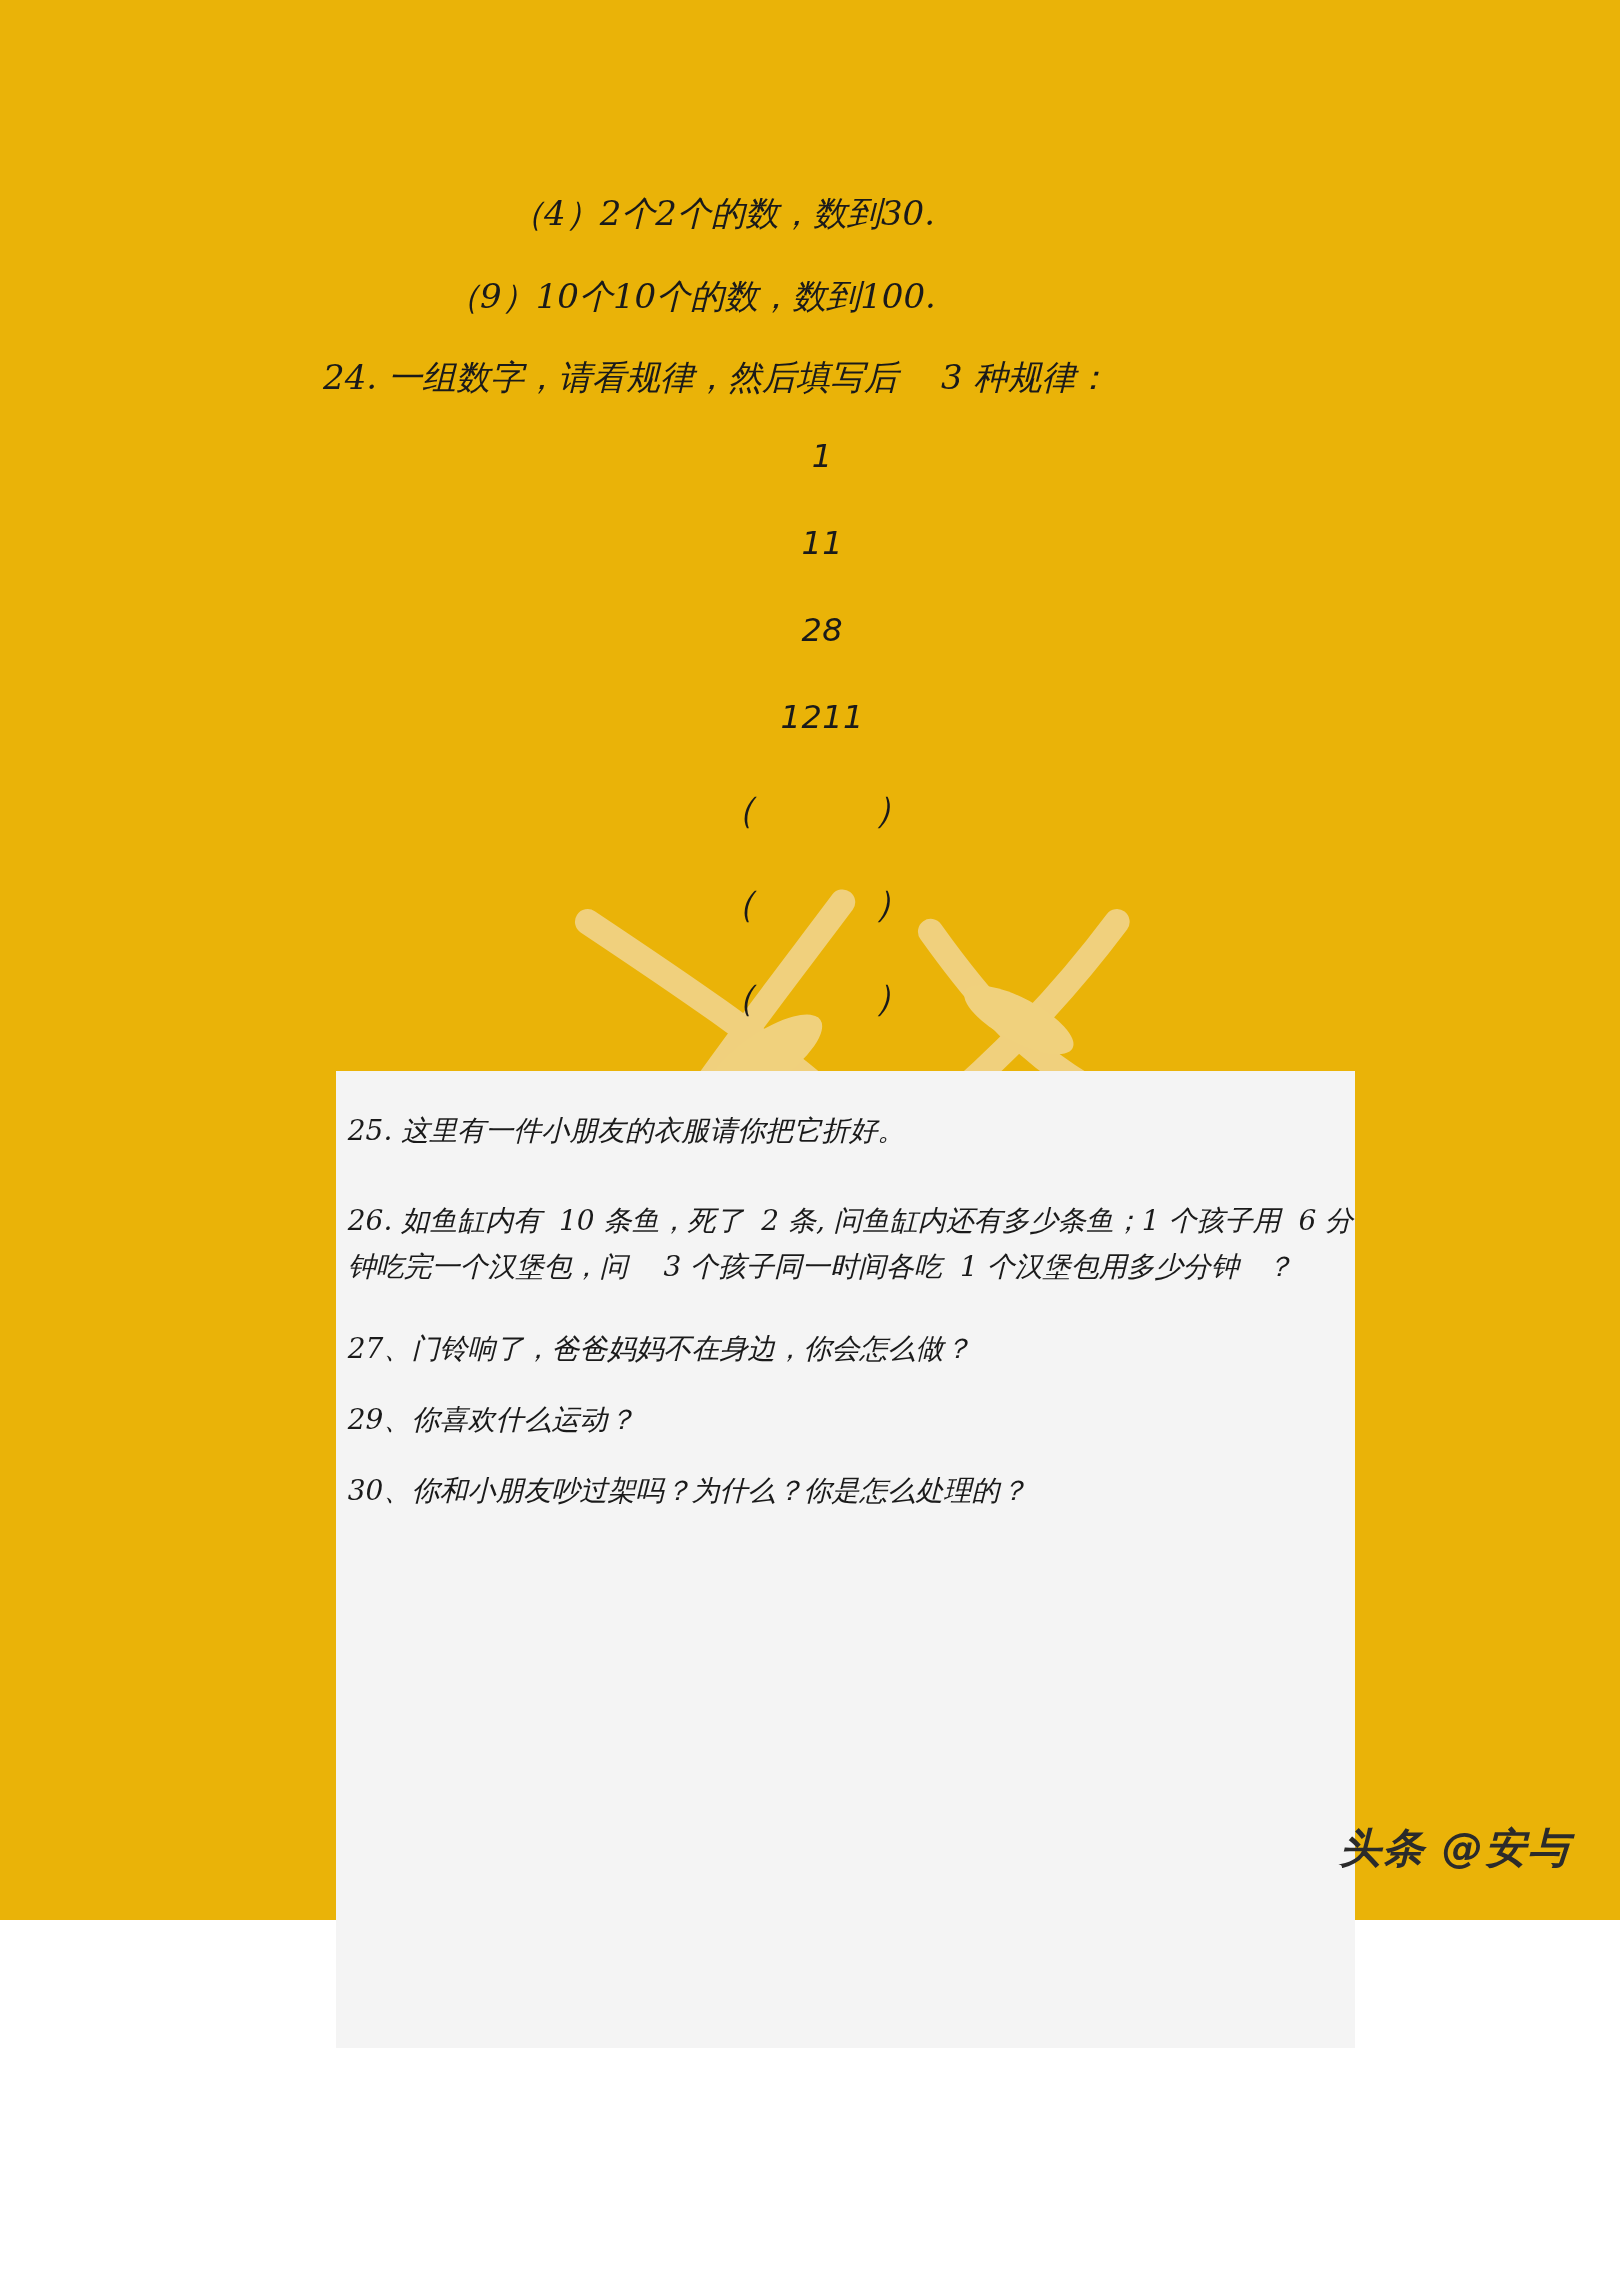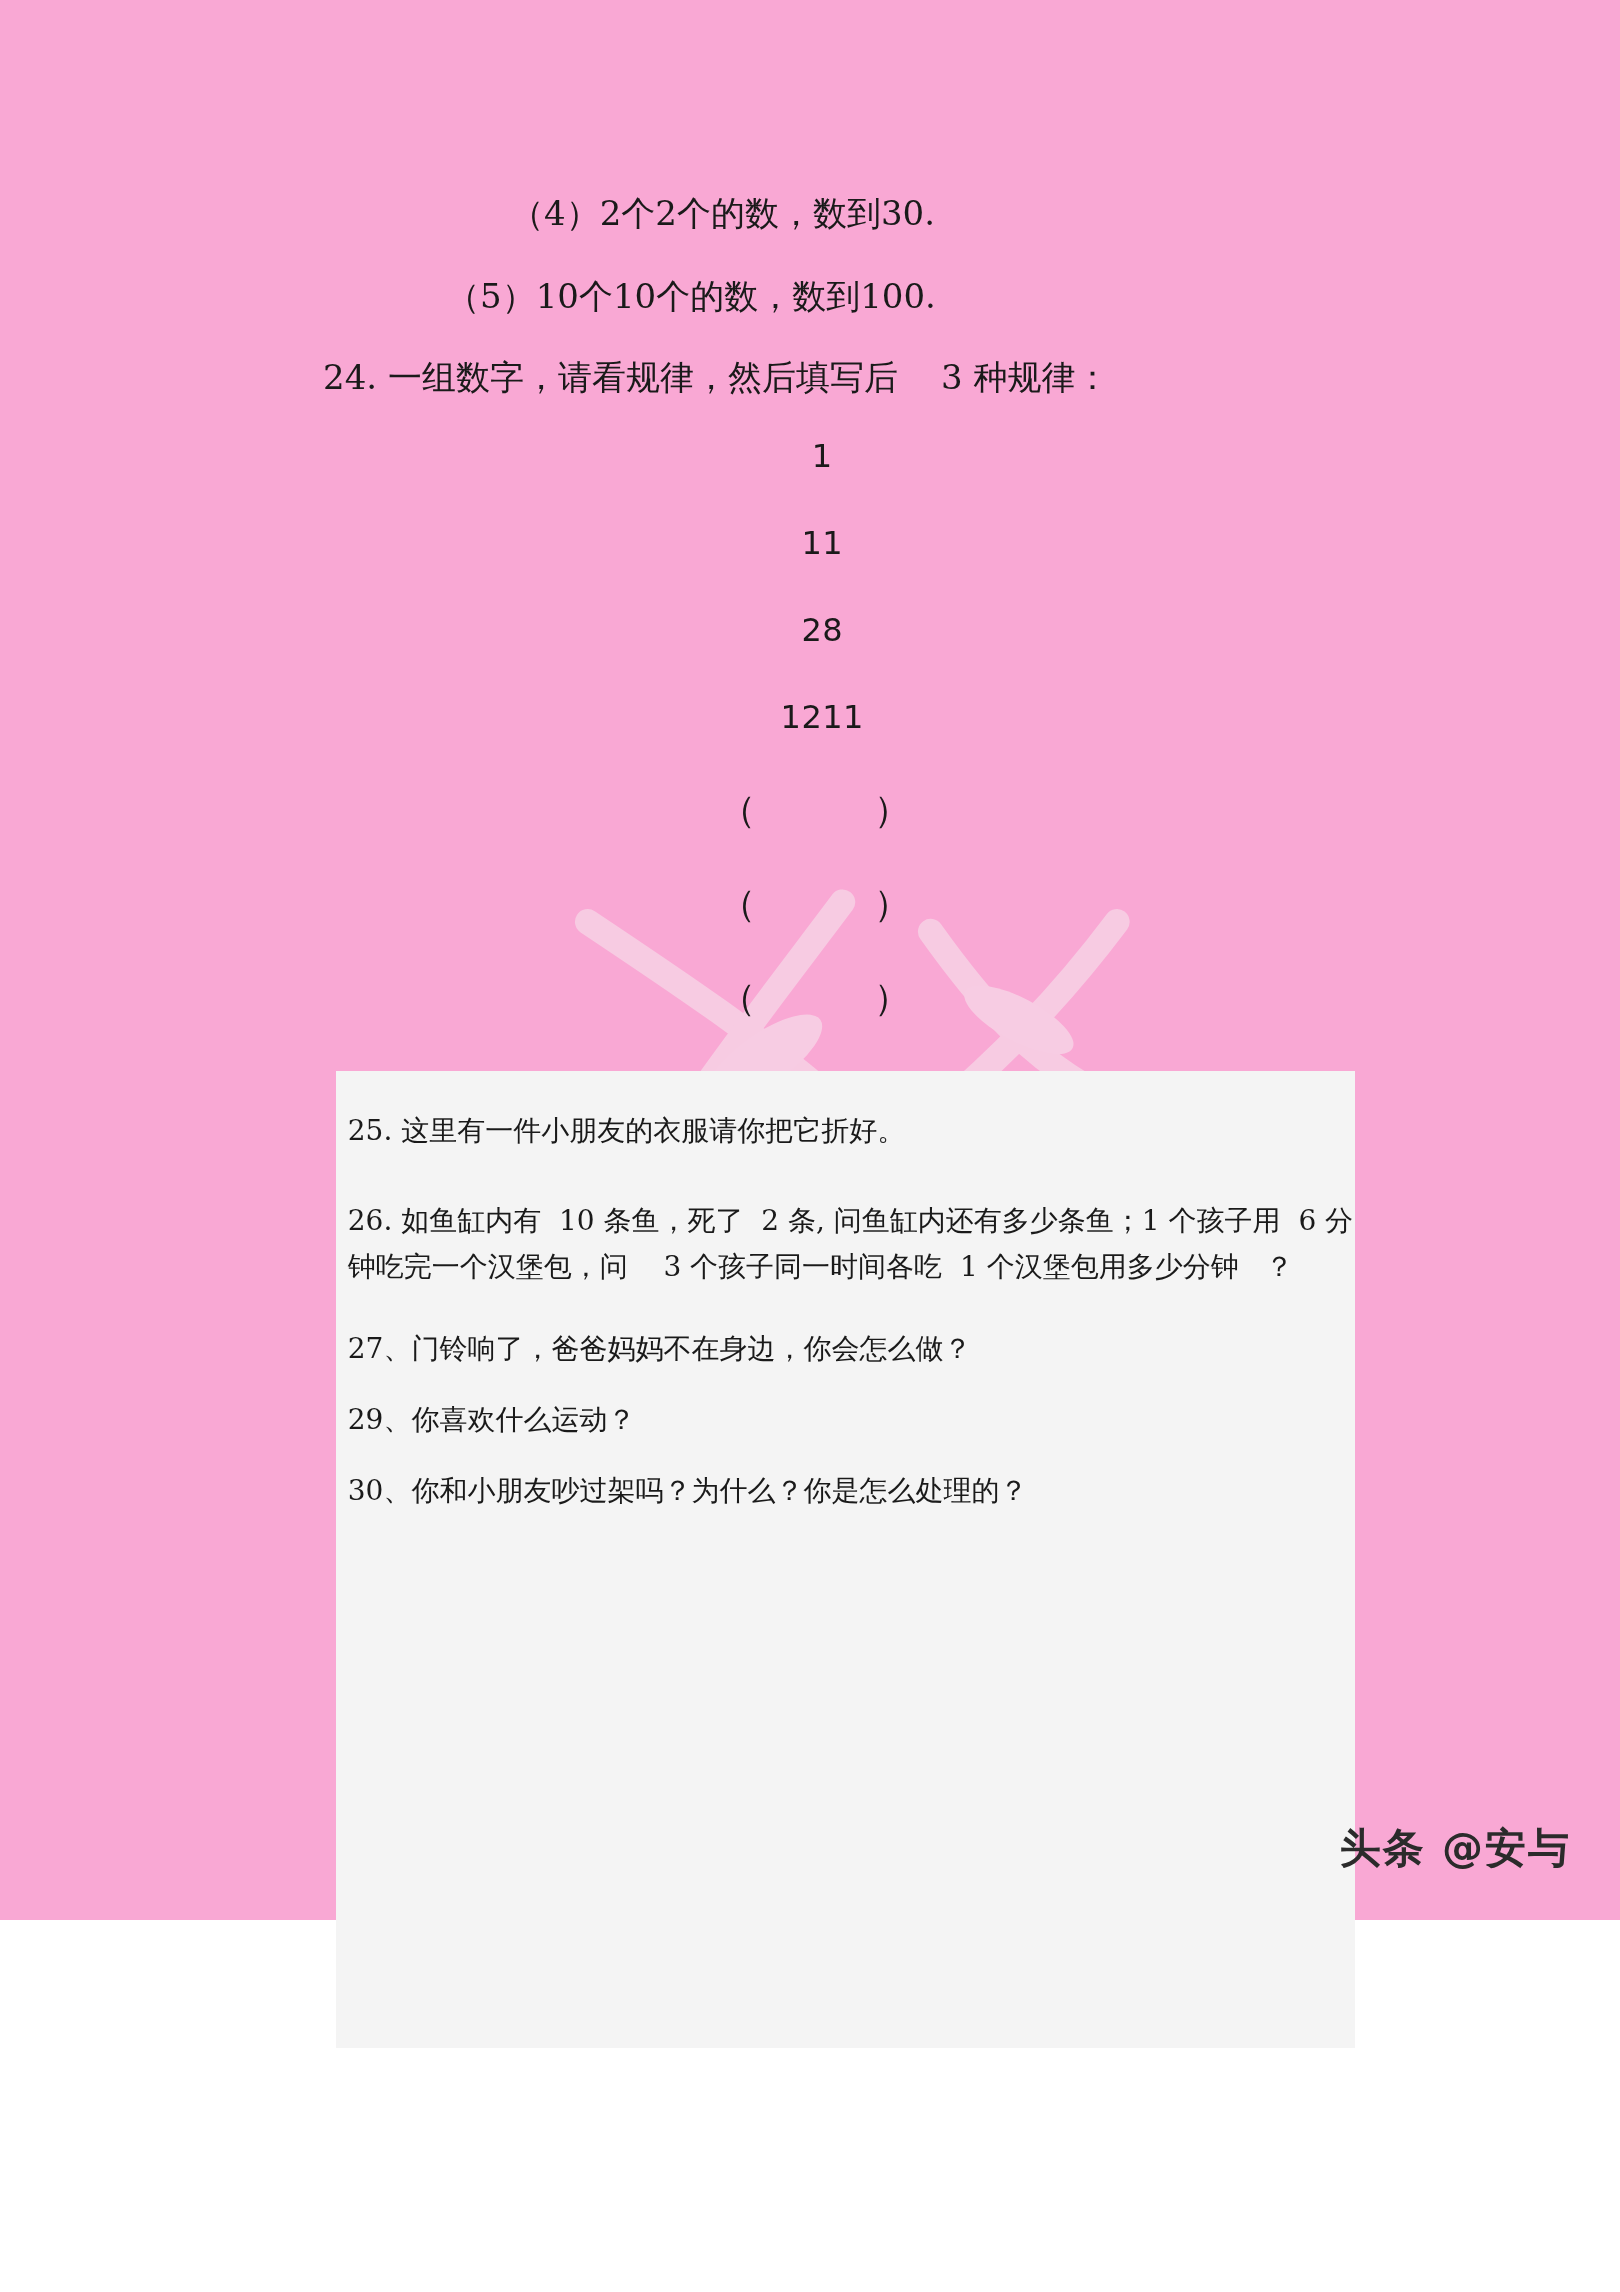--- a/index.html
+++ b/index.html
@@ -15,21 +15,22 @@
     color: #1a1a1a;
     overflow: hidden;
   }
 
   
   .page {
     position: absolute;
     left: 0; top: 0;
     width: 1620px;
     height: 1920px;
-    background: #f9a8d4;
+    background: #eab308;
+    font-style: italic;
   }
 
   
   .watermark {
     position: absolute;
     left: 470px;
     top: 814px;
     width: 745px;
     height: 686px;
     pointer-events: none;
@@ -133,21 +134,21 @@
         <ellipse cx="300" cy="250" rx="70" ry="26" transform="rotate(-35 300 250)"></ellipse>
         <ellipse cx="560" cy="210" rx="62" ry="22" transform="rotate(28 560 210)"></ellipse>
       </g>
     </svg>
   </div>
 
   <div class="top-block">
 
     <div class="line l-sub1">（4）2个2个的数，数到30.</div>
 
-    <div class="line l-sub2">（5）10个10个的数，数到100.</div>
+    <div class="line l-sub2">（9）10个10个的数，数到100.</div>
 
     <div class="line l-q24">24. 一组数字，请看规律，然后填写后    3 种规律：</div>
 
     <div class="num-seq">
       <div class="row">1</div>
       <div class="row">11</div>
       <div class="row">28</div>
       <div class="row">1211</div>
     </div>
 

